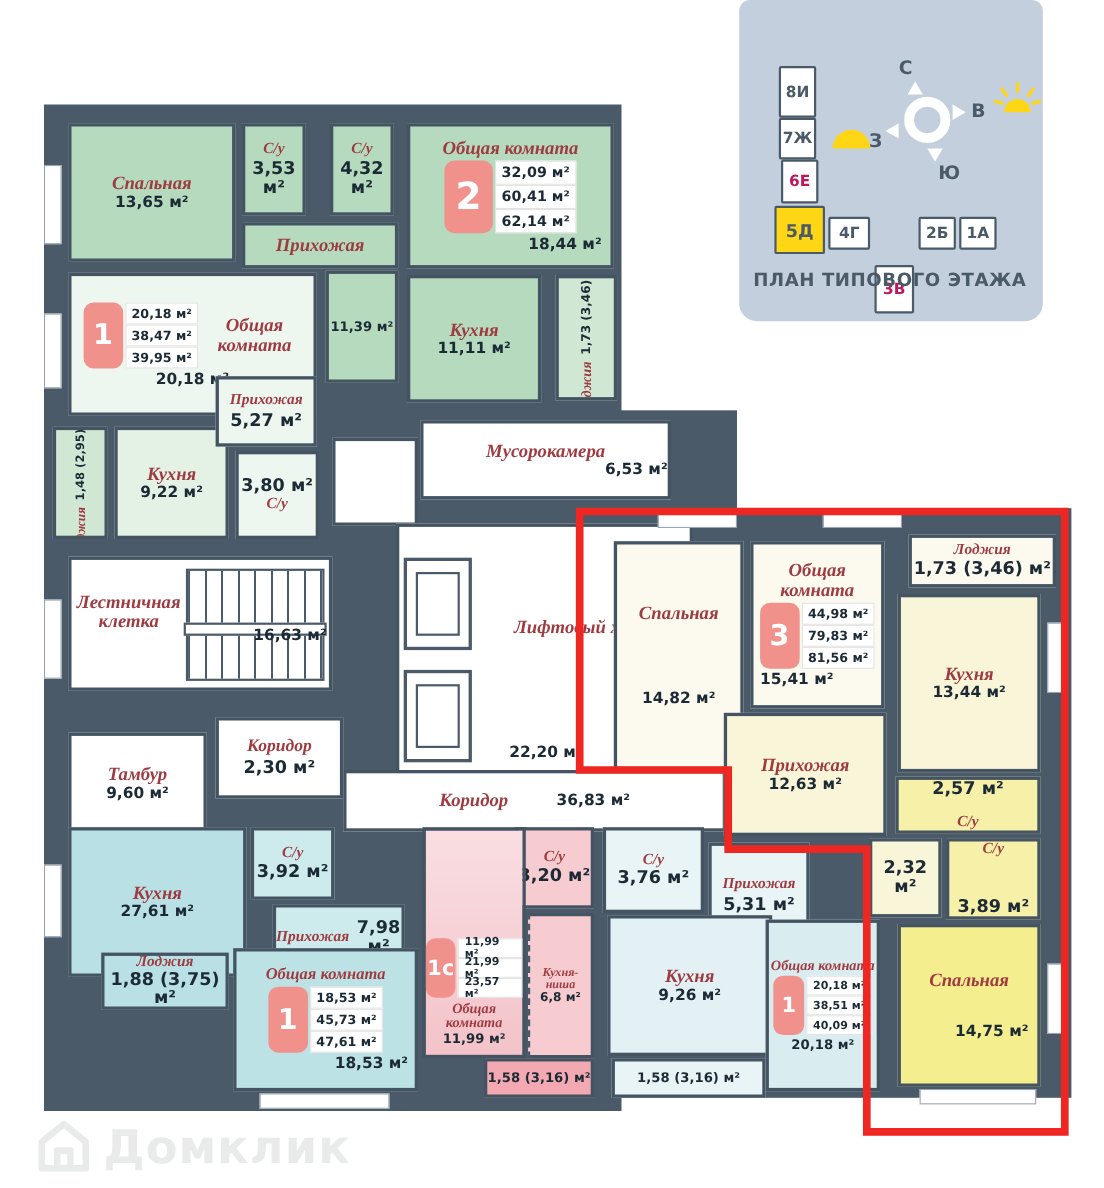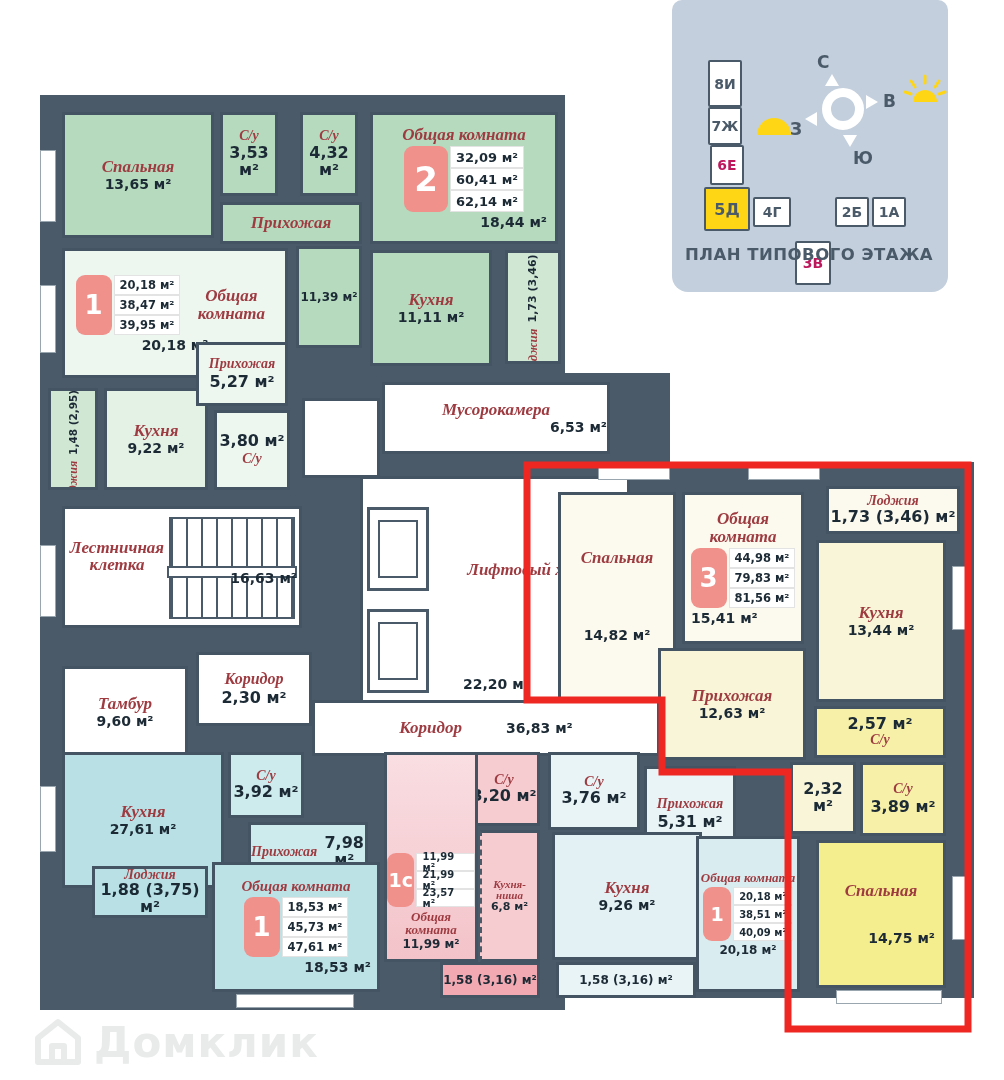--- a/index.html
+++ b/index.html
@@ -30,21 +30,21 @@
   .apt-lg .vals div{font-size:13px;height:20px;}
   .apt-sm .badge{width:36px;font-size:26px;}
   .apt-sm .vals div{font-size:11.5px;height:18px;}
   .apt-xs .badge{width:28px;font-size:19px;}
   .apt-xs .vals div{font-size:10px;height:16px;}
   
   .c-green{background:#b5dabd;}  .c-green2{background:#cfe7d3;}
   .c-white{background:#fff;}     .c-mintw{background:#eef6f0;}
   .c-mint{background:#e4f2e6;}
   .c-cream{background:#fcfaee;}  .c-yellow{background:#f9f5d8;}
-  .c-yellow2{background:#f7f0a8;} .c-yellow3{background:#f5ee8e;}
+  .c-yellow2{background:#f7f0a8;justify-content:space-between;} .c-yellow3{background:#f5ee8e;}
   .c-teal{background:#b9e1e5;}   .c-teal2{background:#cdeaec;} .c-teal3{background:#bde2e6;}
   .c-pink{background:#f6ccd1;}   .c-pinkg{background:linear-gradient(#f9dee2,#f3c3c9);}
   .c-pink2{background:#f2a9b1;}
   .c-blue{background:#e8f4f6;}   .c-blue2{background:#d9ecef;} .c-blue3{background:#e3f1f4;}
   .window{position:absolute;background:#fff;border:1px solid #9aa6af;z-index:3;}
   .stairs{background:repeating-linear-gradient(90deg,#4a5a68 0 2px,transparent 2px 15px);
           border:2px solid #4a5a68;position:relative;}
   .stairs .rail{position:absolute;left:-4px;right:-4px;top:48%;height:8px;background:#fff;border:2px solid #4a5a68;}
   .lift{border:3px solid #4a5a68;background:#fff;position:absolute;width:62px;height:84px;box-sizing:border-box;}
   .lift::after{content:"";position:absolute;left:8px;top:10px;right:8px;bottom:10px;border:2px solid #4a5a68;}

